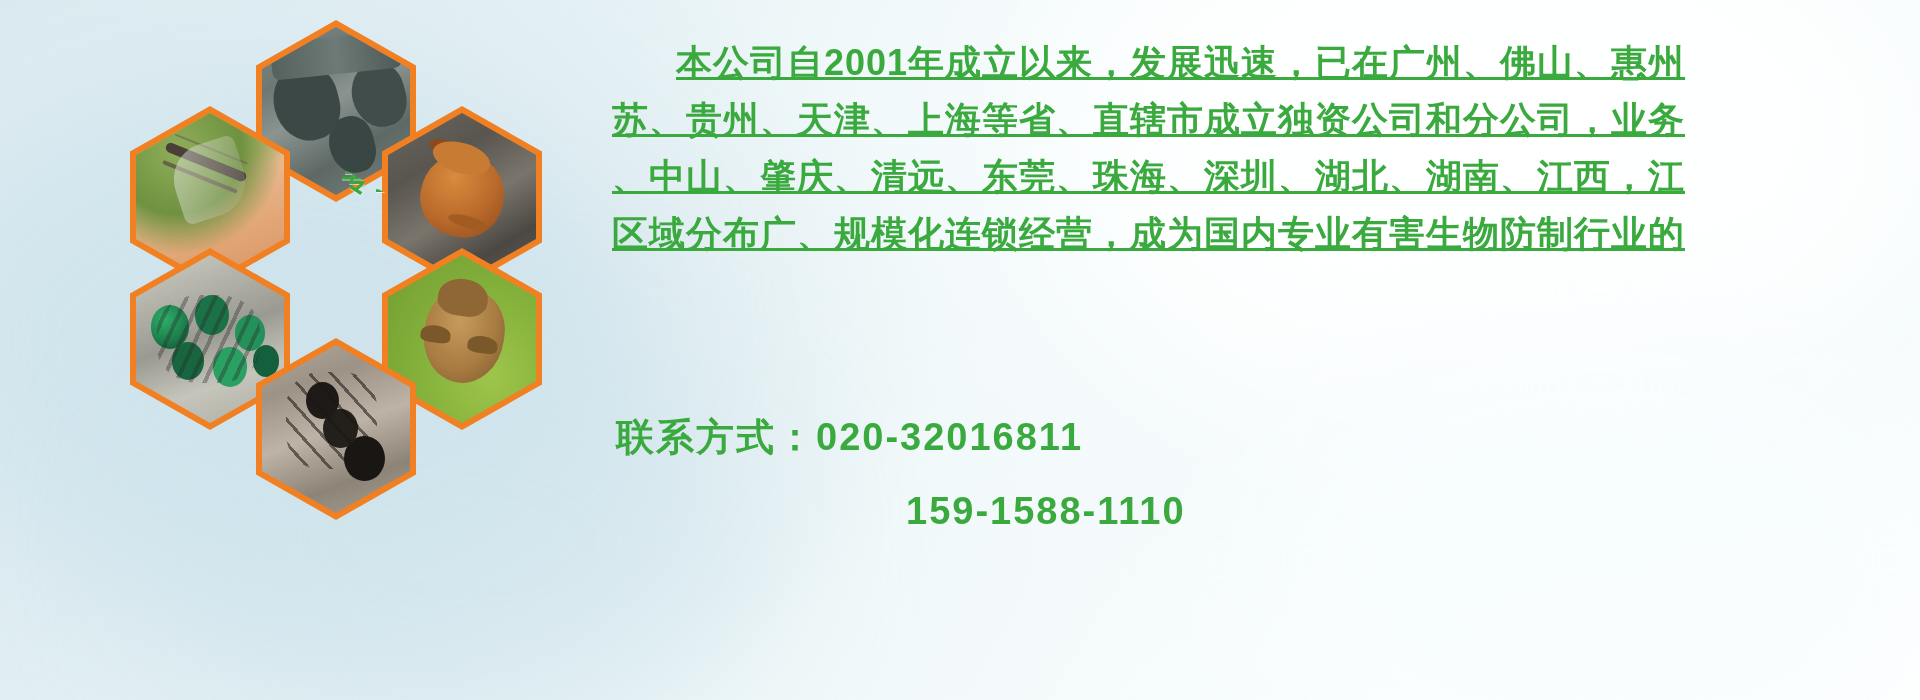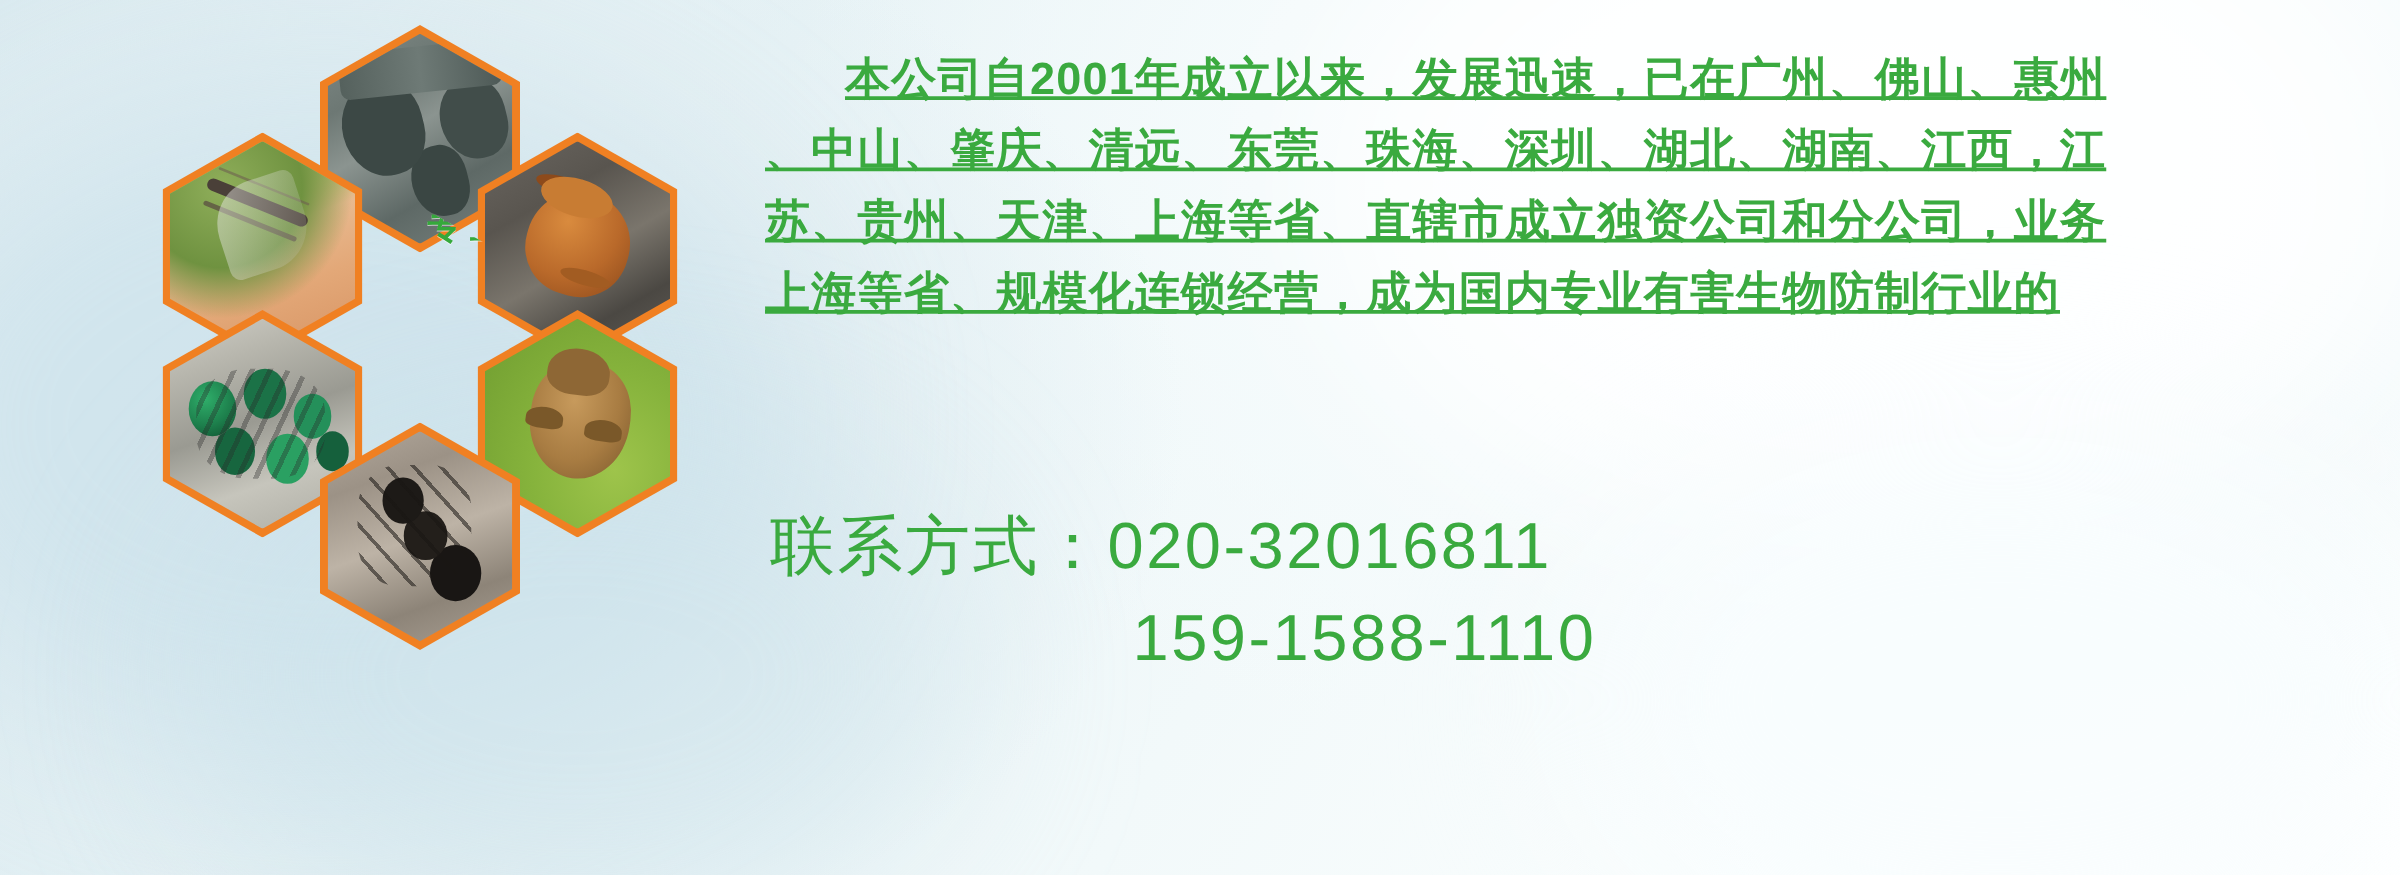--- a/index.html
+++ b/index.html
@@ -186,22 +186,22 @@
     white-space:pre;
     text-decoration:underline;
   }
   .para-line.indent { text-indent:64px; }
 
   #contact {
     position:absolute; left:616px; top:400px; width:1300px;
   }
   .contact-line {
     color:#3aaa3f;
-    font-weight:normal;
-    font-size:52px;
+    font-weight:bold;
+    font-size:38px;
     line-height:74px;
     letter-spacing:2px;
     white-space:pre;
   }
   .contact-line.l2 { text-indent:290px; }
 </style>
 </head>
 <body>
 
 <div id="banner">
@@ -254,23 +254,23 @@
         <div id="center-label">
           <div>专业</div>
         </div>
       </div>
     </div>
 
   </div>
 
   <div id="copy">
     <div class="para-line indent">本公司自2001年成立以来，发展迅速，已在广州、佛山、惠州</div>
+    <div class="para-line">苏、贵州、天津、上海等省、直辖市成立独资公司和分公司，业务</div>
     <div class="para-line">、中山、肇庆、清远、东莞、珠海、深圳、湖北、湖南、江西，江</div>
-    <div class="para-line">苏、贵州、天津、上海等省、直辖市成立独资公司和分公司，业务</div>
-    <div class="para-line">上海等省、规模化连锁经营，成为国内专业有害生物防制行业的</div>
+    <div class="para-line">区域分布广、规模化连锁经营，成为国内专业有害生物防制行业的</div>
   </div>
 
   <div id="contact">
     <div class="contact-line l1">联系方式：020-32016811</div>
     <div class="contact-line l2">159-1588-1110</div>
   </div>
 
 </div>
 
 </body></html>

